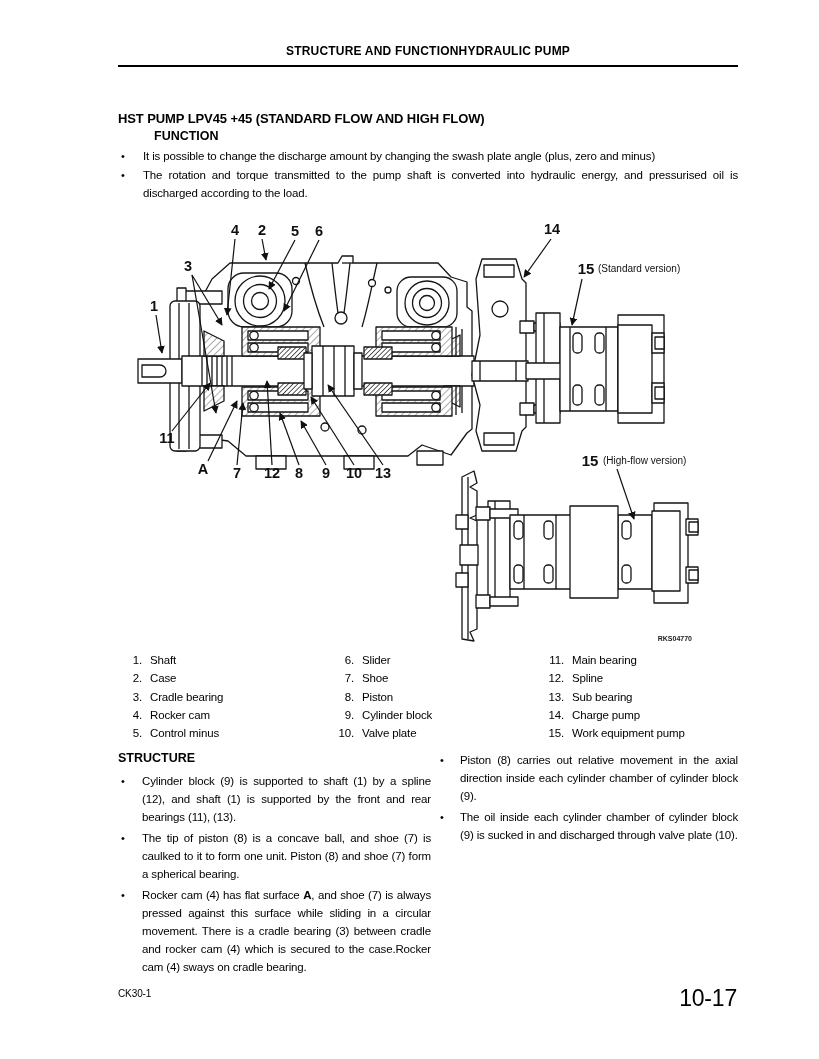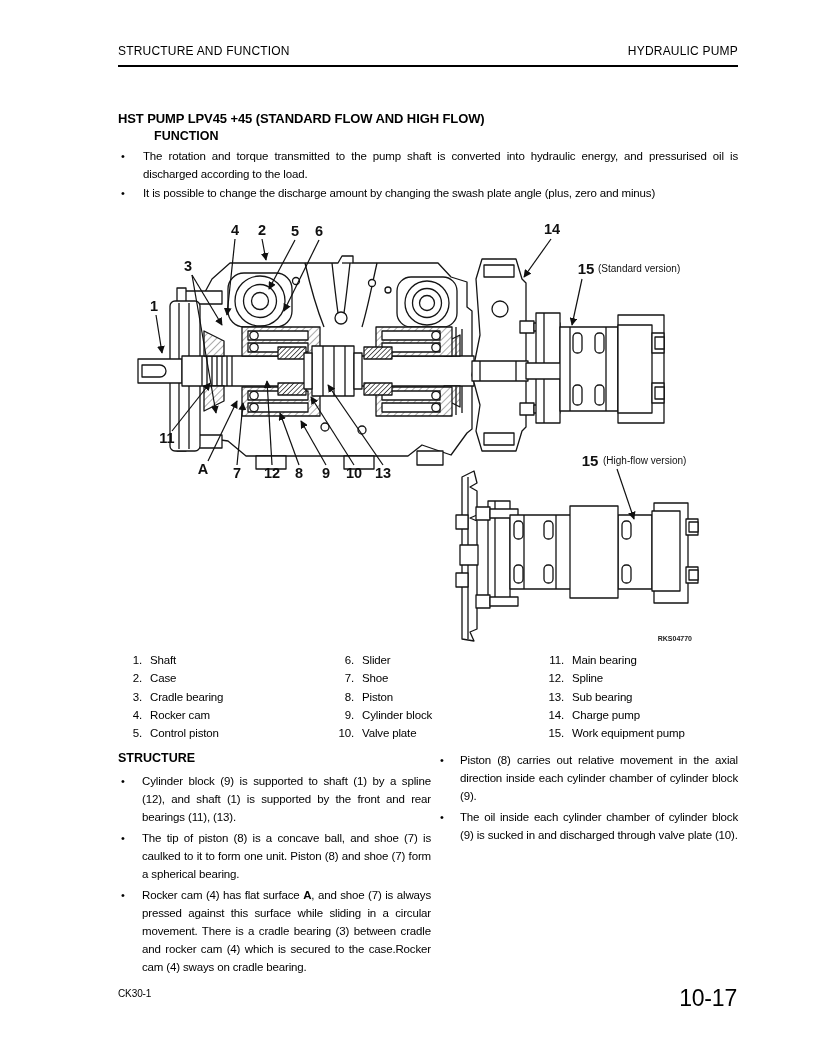--- a/index.html
+++ b/index.html
@@ -6,22 +6,22 @@
   html, body { background: #fff; }
   body {
     width: 819px; height: 1059px; position: relative;
     font-family: "Liberation Sans", sans-serif;
     color: #000; overflow: hidden;
   }
   .abs { position: absolute; }
 
   .header {
     left: 118px; top: 44px; width: 620px;
-    display: flex; justify-content: space-between;
-    font-size: 12px; font-weight: normal; letter-spacing: .2px;
+    display: flex; justify-content: center;
+    font-size: 12px; font-weight: bold; letter-spacing: .2px;
     border-bottom: 2px solid #000; padding-bottom: 7px;
   }
 
   .doc-title { left: 118px; top: 111px; font-size: 13px; font-weight: bold; letter-spacing: -0.1px; }
   .sec-heading { font-size: 12.5px; font-weight: bold; }
   .function-heading { left: 118px; top: 129px; padding-left: 36px; }
 
   .bullets { left: 118px; top: 147px; width: 620px; }
   .bullet {
     position: relative; padding-left: 25px;
@@ -61,22 +61,22 @@
 
 <div class="abs header">
   <span>STRUCTURE AND FUNCTION</span>
   <span>HYDRAULIC PUMP</span>
 </div>
 
 <div class="abs doc-title">HST PUMP LPV45 +45 (STANDARD FLOW AND HIGH FLOW)</div>
 <div class="abs sec-heading function-heading">FUNCTION</div>
 
 <div class="abs bullets">
+  <div class="bullet">It is possible to change the discharge amount by changing the swash plate angle (plus, zero and minus)</div>
   <div class="bullet">The rotation and torque transmitted to the pump shaft is converted into hydraulic energy, and pressurised oil is discharged according to the load.</div>
-  <div class="bullet">It is possible to change the discharge amount by changing the swash plate angle (plus, zero and minus)</div>
 </div>
 
 <div class="abs figure">
 <svg viewBox="0 0 640 430" width="640" height="430">
   <defs>
     <pattern id="hatch" width="5" height="5" patternTransform="rotate(45)" patternUnits="userSpaceOnUse">
       <rect width="5" height="5" fill="#fff"></rect>
       <line x1="0" y1="0" x2="0" y2="5" stroke="#666" stroke-width="1.1"></line>
     </pattern>
     <pattern id="dense" width="3.4" height="3.4" patternTransform="rotate(45)" patternUnits="userSpaceOnUse">
@@ -292,21 +292,21 @@
     <div class="prow">
         <span class="pnum">3.</span>
         <span>Cradle bearing</span>
       </div>
     <div class="prow">
         <span class="pnum">4.</span>
         <span>Rocker cam</span>
       </div>
     <div class="prow">
         <span class="pnum">5.</span>
-        <span>Control piston</span>
+        <span>Control minus</span>
       </div>
   </div>
   <div class="pcol2">
     <div class="prow">
         <span class="pnum">6.</span>
         <span>Slider</span>
       </div>
     <div class="prow">
         <span class="pnum">7.</span>
         <span>Shoe</span>

